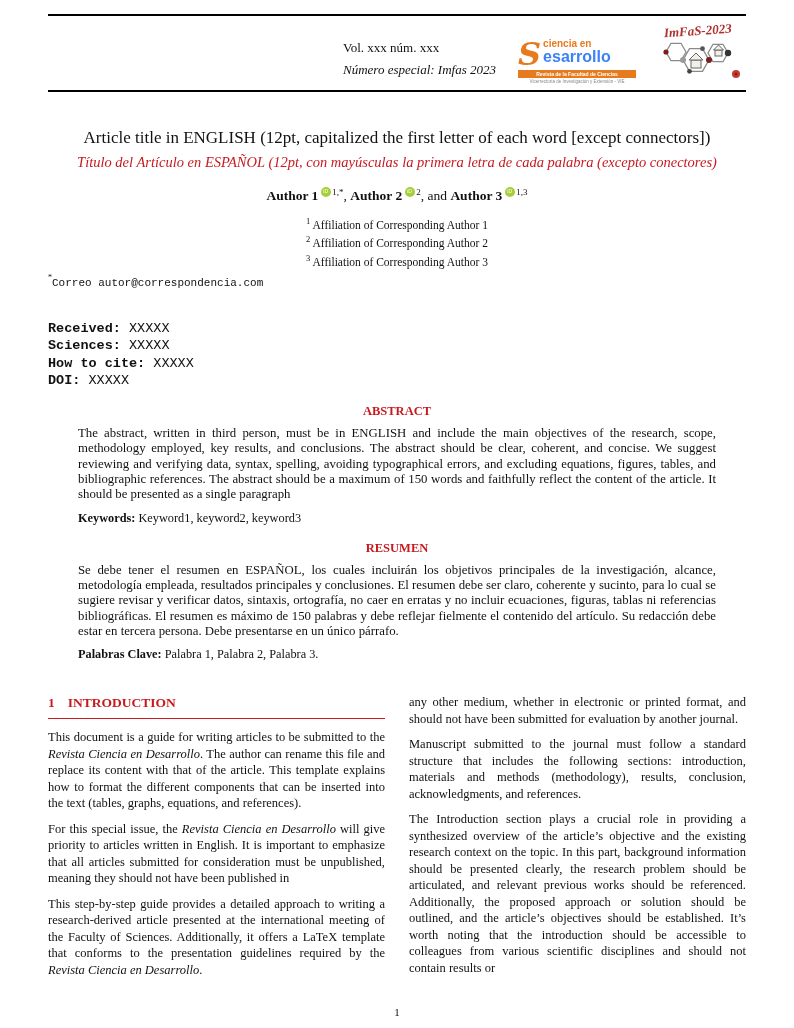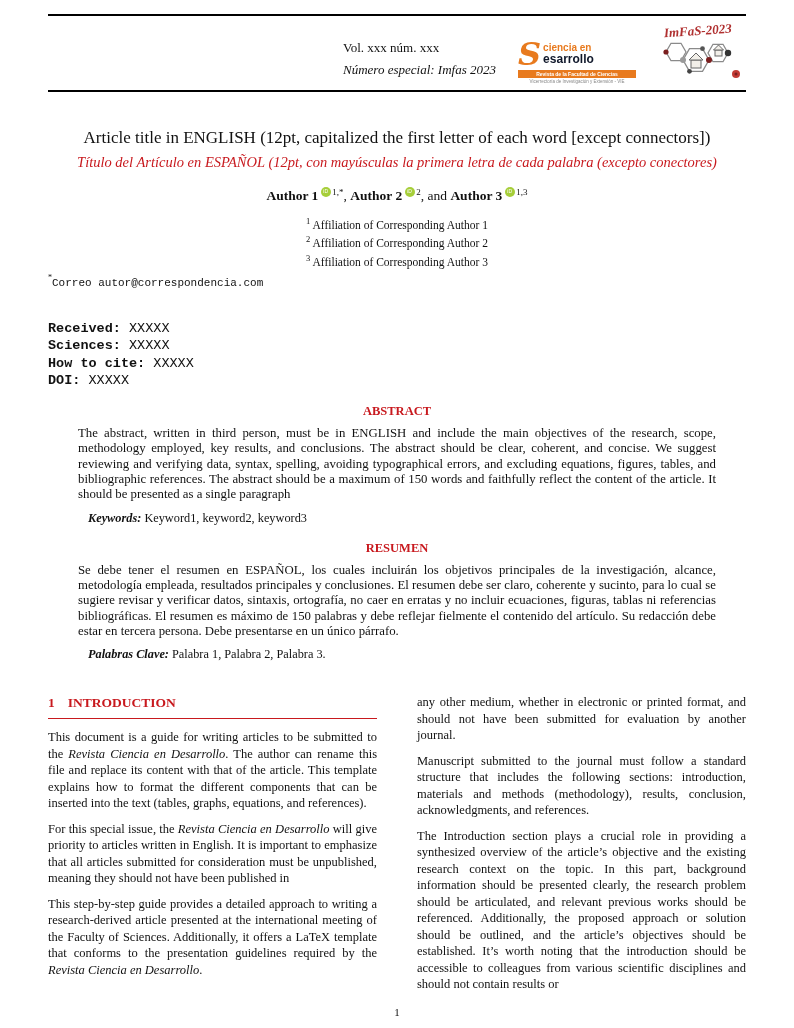--- a/index.html
+++ b/index.html
@@ -23,21 +23,21 @@
   .header-text .it{font-style:italic;}
   .header-logos{margin-left:auto;display:flex;align-items:flex-end;gap:10px;}
   .logo-cd{width:118px;}
   .cd-top{display:flex;align-items:flex-end;gap:2px;}
   .cd-swirl{
     font-family:"DejaVu Serif",serif;font-style:italic;font-weight:bold;
     font-size:32px;line-height:.85;color:var(--orange);
   }
   .cd-words{display:block;line-height:1.05;padding-bottom:2px;}
   .cd-l1{display:block;font-family:"Liberation Sans",sans-serif;font-size:10px;font-weight:bold;color:var(--orange);}
-  .cd-l2{display:block;font-family:"Liberation Sans",sans-serif;font-size:12px;font-weight:bold;color:#0f172a;}
+  .cd-l2{display:block;font-family:"Liberation Sans",sans-serif;font-size:16px;font-weight:bold;color:#3b82f6;}
   .cd-bar{
     margin-top:2px;background:var(--orange);color:#fff;text-align:center;
     font-family:"Liberation Sans",sans-serif;font-size:5px;font-weight:bold;padding:1px 0;
   }
   .cd-sub{margin-top:1px;text-align:center;font-family:"Liberation Sans",sans-serif;font-size:4.5px;color:#888;}
   
   .title{margin-top:36px;text-align:center;font-size:17px;}
   .subtitle{margin-top:6px;text-align:center;font-size:14.5px;font-style:italic;color:var(--accent);}
   .authors-line{margin-top:15px;text-align:center;font-size:13.5px;}
   .authors-line sup{font-size:9px;}
@@ -55,23 +55,23 @@
   .affil-text{}
   .email-line{margin-top:1px;text-align:left;}
   .email-line sup{font-size:8px;}
   .mono{font-family:"Liberation Mono",monospace;font-size:11px;}
   
   .meta-block{margin-top:30px;font-size:13.5px;line-height:1.28;font-family:Liberation Mono, monospace;}
   
   .abs-heading{margin-top:15px;text-align:center;font-weight:bold;color:var(--accent);font-size:12.5px;}
   .abs-body{margin:7px 30px 0;text-align:justify;font-size:12.8px;line-height:1.2;}
   .kw-line{margin:8px 30px 0;font-size:12.3px;}
-  .kw-label{font-weight:bold;font-style:italic;margin-left:10px;}
+  .kw-label{font-weight:bold;}
   
-  .columns{margin-top:32px;display:flex;gap:40px;}
+  .columns{margin-top:32px;display:flex;gap:24px;}
   .col{flex:1;min-width:0;font-size:12.5px;line-height:1.32;text-align:justify;}
   .section-heading{color:var(--accent);font-weight:bold;font-size:13.5px;text-align:left;}
   .sec-num{margin-right:13px;}
   .section-rule{border-bottom:1.5px solid var(--accent);margin:6px 0 10px;}
   .col-p{margin:0 0 9px;}
   
   .footer{position:absolute;left:0;right:0;bottom:10px;text-align:center;font-size:11px;}
 </style>
 </head>
 <body>

